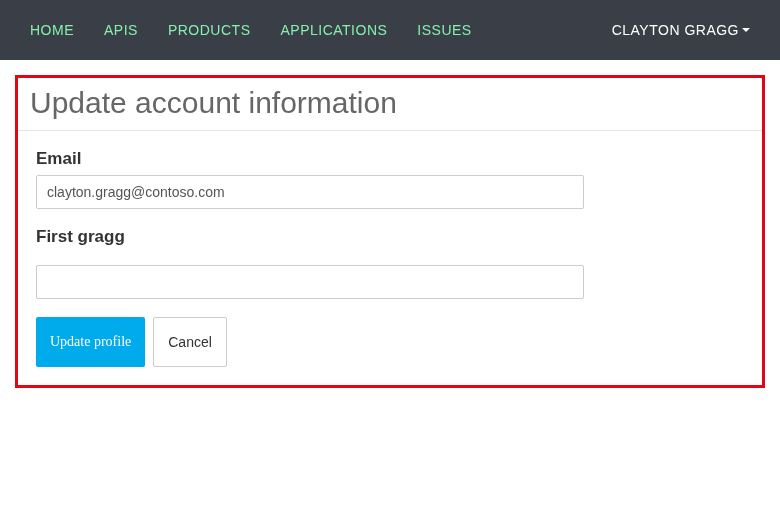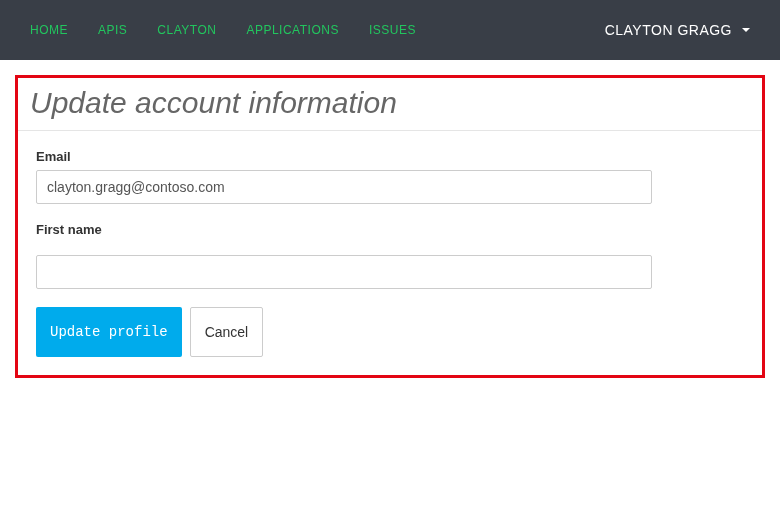--- a/index.html
+++ b/index.html
@@ -20,34 +20,34 @@
       display: flex;
       align-items: center;
       justify-content: space-between;
       padding: 0 15px;
     }
     .nav-left {
       display: flex;
       gap: 0;
     }
     .nav-item {
-      color: #22c55e;
-      font-size: 12px;
+      color: #86efac;
+      font-size: 14px;
       padding: 20px 15px;
       cursor: pointer;
       letter-spacing: 0.5px;
     }
     .user-menu {
       color: #ffffff;
       font-size: 14px;
       padding: 20px 15px;
       cursor: pointer;
       display: flex;
       align-items: center;
-      gap: 10px;
+      gap: 3px;
       letter-spacing: 0.5px;
     }
     .caret-down {
       width: 0;
       height: 0;
       border-left: 4px solid transparent;
       border-right: 4px solid transparent;
       border-top: 4px solid #ffffff;
       display: inline-block;
     }
@@ -57,100 +57,99 @@
     .highlight-box {
       border: 3px solid #e30513;
       padding: 0;
     }
     .page-title {
       font-size: 30px;
       font-weight: 300;
       color: #666666;
       padding: 8px 12px 10px 12px;
       border-bottom: 1px solid #e5e5e5;
-      font-style: italic;
     }
     .form-area {
       padding: 18px 18px 18px 18px;
     }
     .form-group {
       margin-bottom: 18px;
     }
     .form-label {
       display: block;
       font-weight: bold;
-      font-size: 13px;
+      font-size: 17px;
       color: #333333;
       margin-bottom: 6px;
     }
     .form-input {
-      width: 616px;
+      width: 548px;
       height: 34px;
       border: 1px solid #cccccc;
       padding: 6px 10px;
       font-size: 14px;
       color: #555555;
       font-family: inherit;
       border-radius: 2px;
     }
     .button-row {
       display: flex;
       gap: 8px;
       margin-top: 2px;
     }
     .btn-primary {
       background: #00abec;
       color: #ffffff;
       border: none;
       padding: 8px 14px;
       font-size: 14px;
       cursor: pointer;
-      font-family: Liberation Mono, monospace;
+      font-family: Liberation Serif, serif;
       border-radius: 2px;
     }
     .btn-default {
       background: #ffffff;
       color: #333333;
       border: 1px solid #cccccc;
       padding: 16px 14px;
       font-size: 14px;
       cursor: pointer;
       font-family: inherit;
       border-radius: 2px;
     }
   </style>
 </head>
 <body>
 
 <div class="navbar">
   <div class="nav-left">
     <div class="nav-item">HOME</div>
     <div class="nav-item">APIS</div>
-    <div class="nav-item">CLAYTON</div>
+    <div class="nav-item">PRODUCTS</div>
     <div class="nav-item">APPLICATIONS</div>
     <div class="nav-item">ISSUES</div>
   </div>
   <div class="user-menu">
     <span>CLAYTON GRAGG</span>
     <span class="caret-down"></span>
   </div>
 </div>
 
 <div class="content-wrap">
   <div class="highlight-box">
     <h1 class="page-title">Update account information</h1>
     <div class="form-area">
 
       <div class="form-group">
         <label class="form-label">Email</label>
         <input type="text" class="form-input" value="clayton.gragg@contoso.com" style="">
       </div>
 
       <div class="form-group">
-        <label class="form-label">First name</label>
+        <label class="form-label">First gragg</label>
       </div>
 
 
       <div class="form-group">
         <input type="password" class="form-input" value="" style="">
       </div>
 
       <div class="button-row">
         <button class="btn-primary">Update profile</button>
         <button class="btn-default">Cancel</button>

